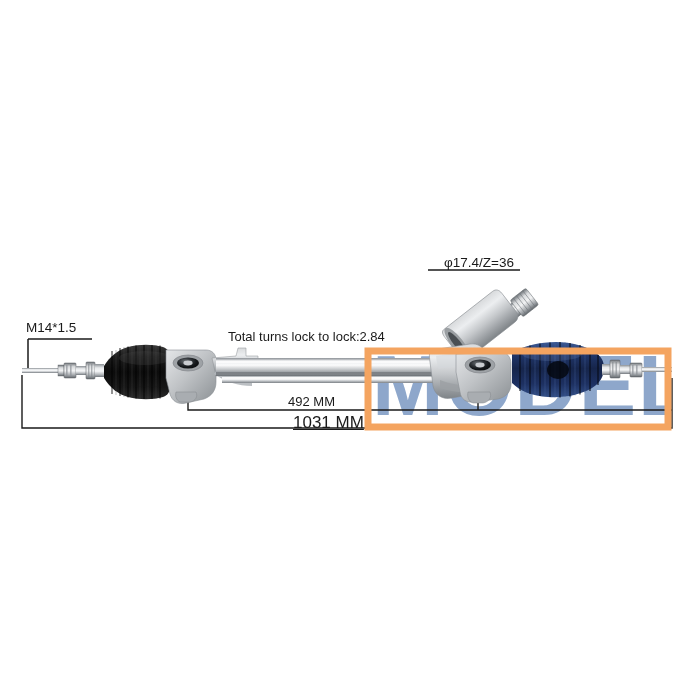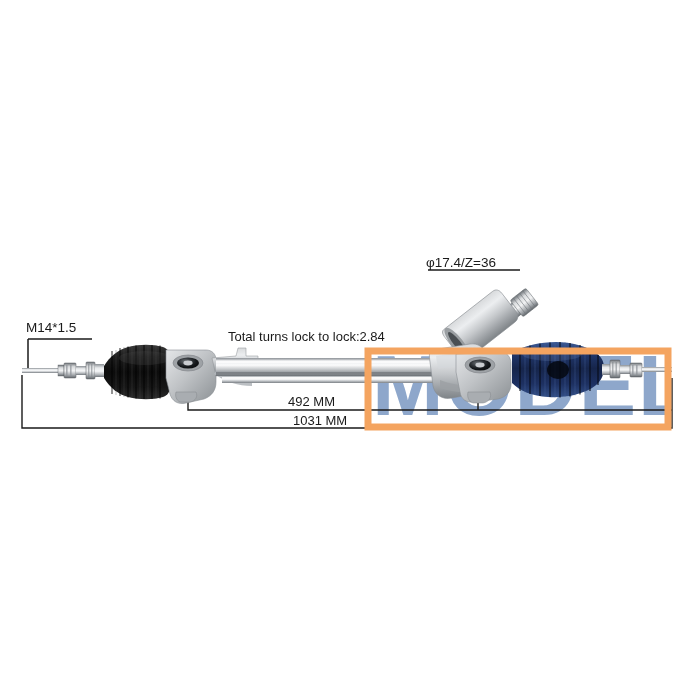--- a/index.html
+++ b/index.html
@@ -19,23 +19,23 @@
   }
   .label {
     position: absolute;
     font-family: "Liberation Sans", sans-serif;
     color: #1a1a1a;
     white-space: nowrap;
     font-weight: 500;
   }
   .lbl-thread   { left: 26px;  top: 320px; font-size: 13.5px; }
   .lbl-turns    { left: 228px; top: 329px; font-size: 13px; }
-  .lbl-pinion   { left: 426px; top: 255px; font-size: 13.5px; }
+  .lbl-pinion   { left: 444px; top: 255px; font-size: 13.5px; }
   .lbl-dim-492  { left: 288px; top: 394px; font-size: 13px; }
-  .lbl-dim-1031 { left: 293px; top: 413px; font-size: 13px; }
+  .lbl-dim-1031 { left: 293px; top: 413px; font-size: 17px; text-decoration: underline; }
 
   svg.art {
     position: absolute;
     left: 0; top: 0;
     width: 700px;
     height: 700px;
   }
   .wm-text {
     font-family: "Liberation Sans", sans-serif;
     font-weight: bold;

